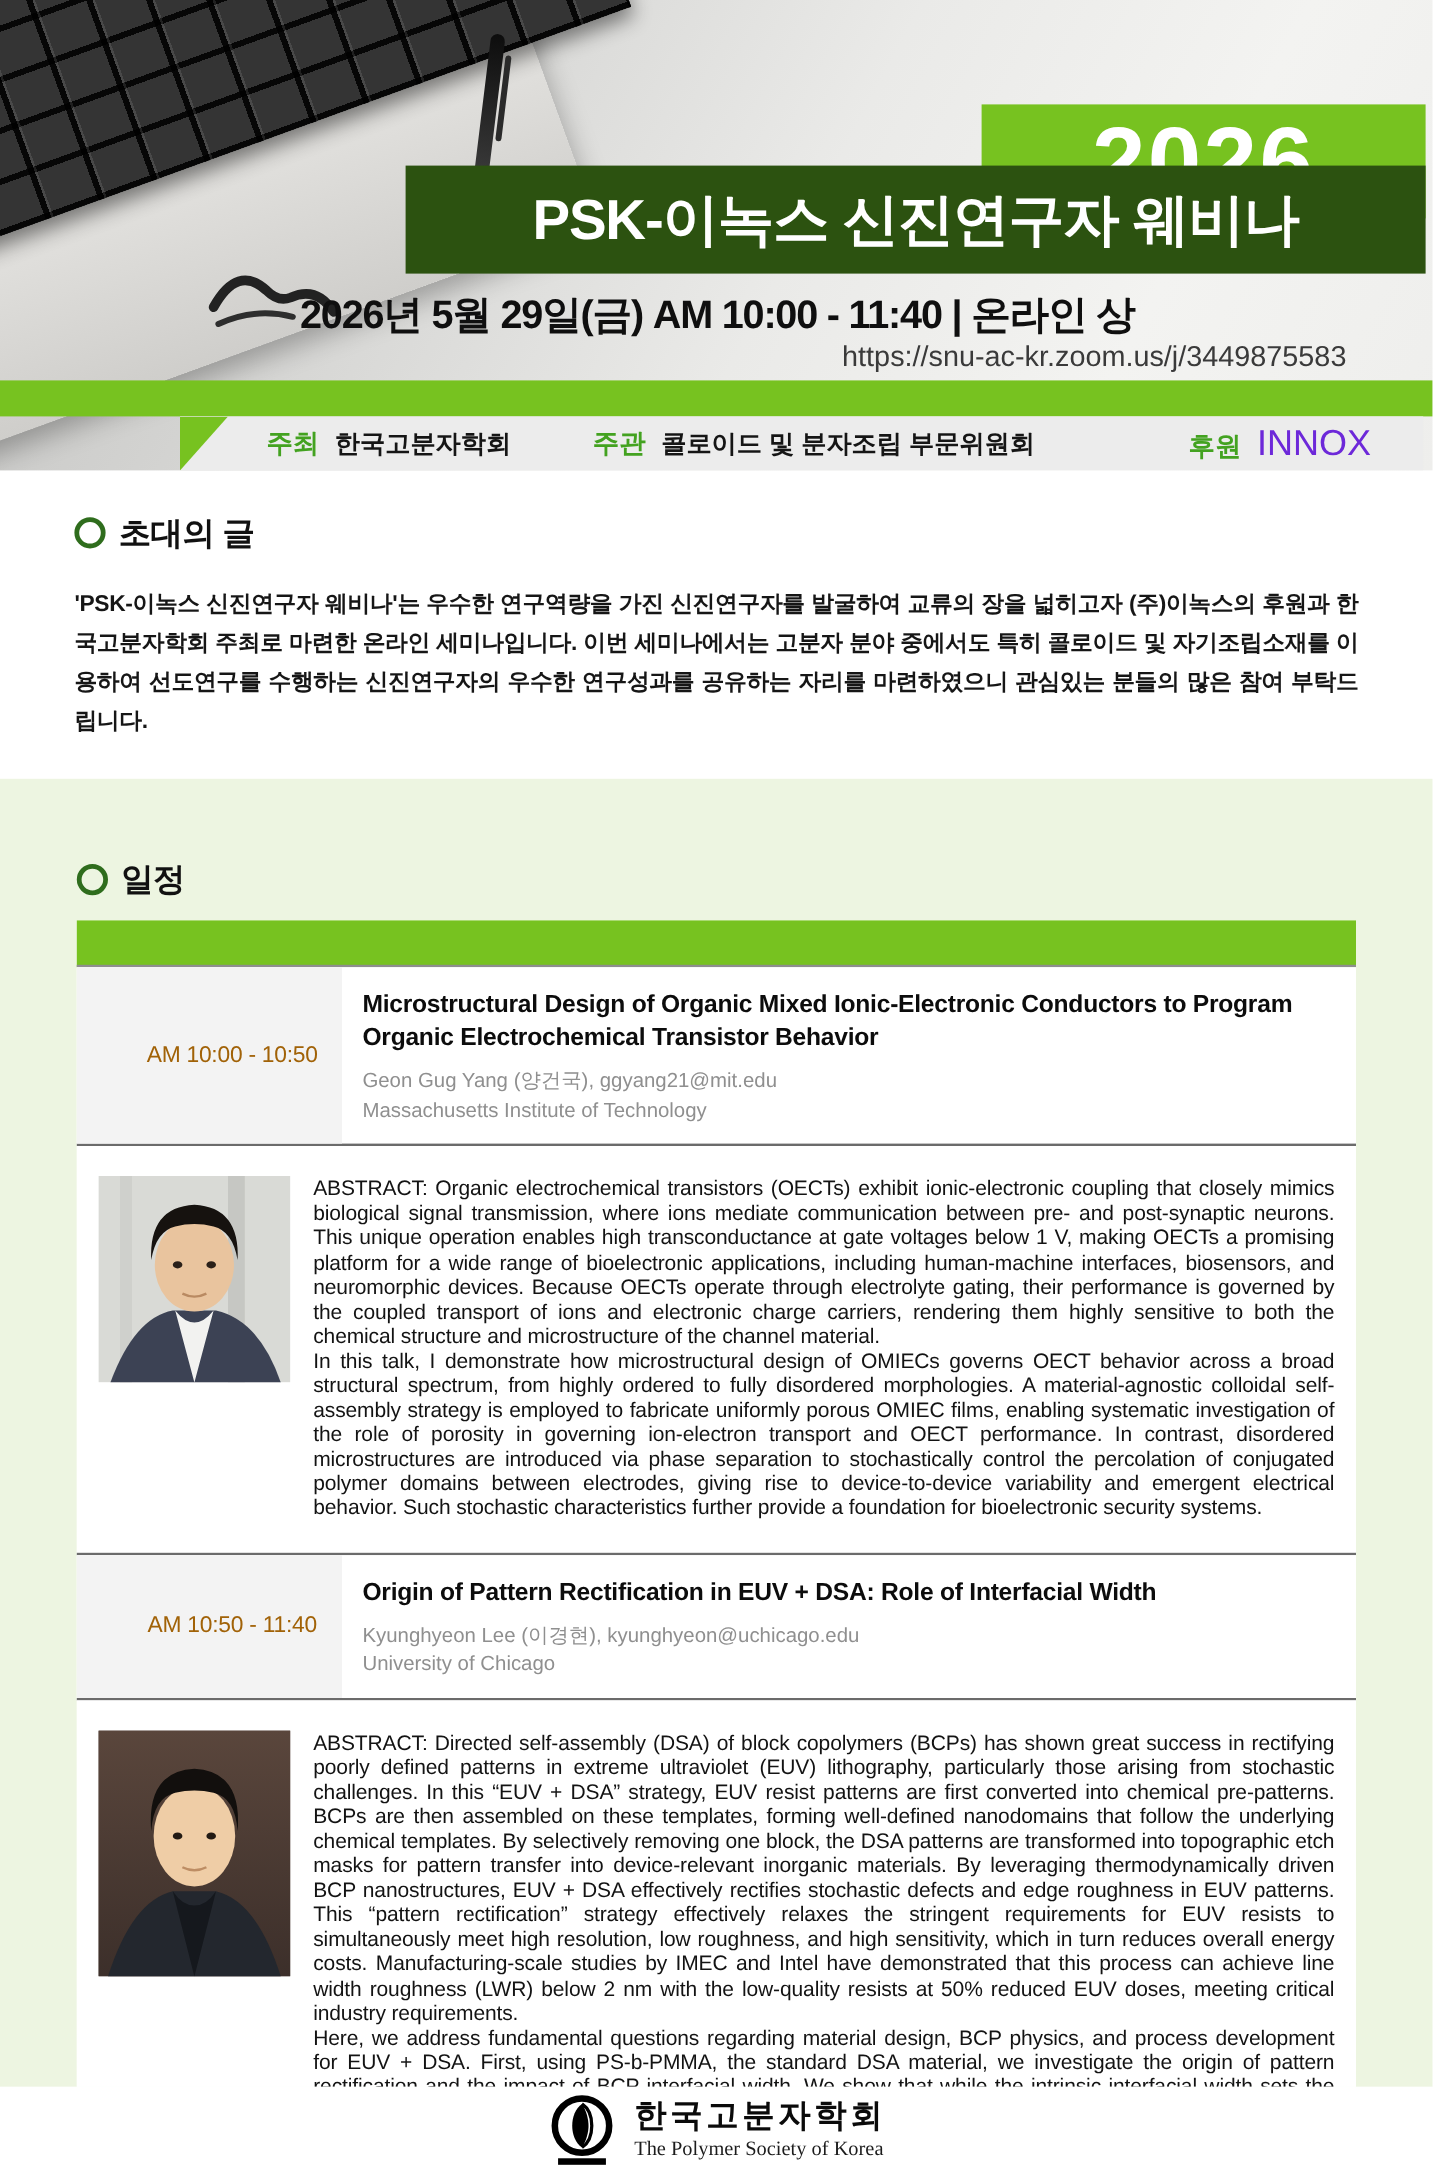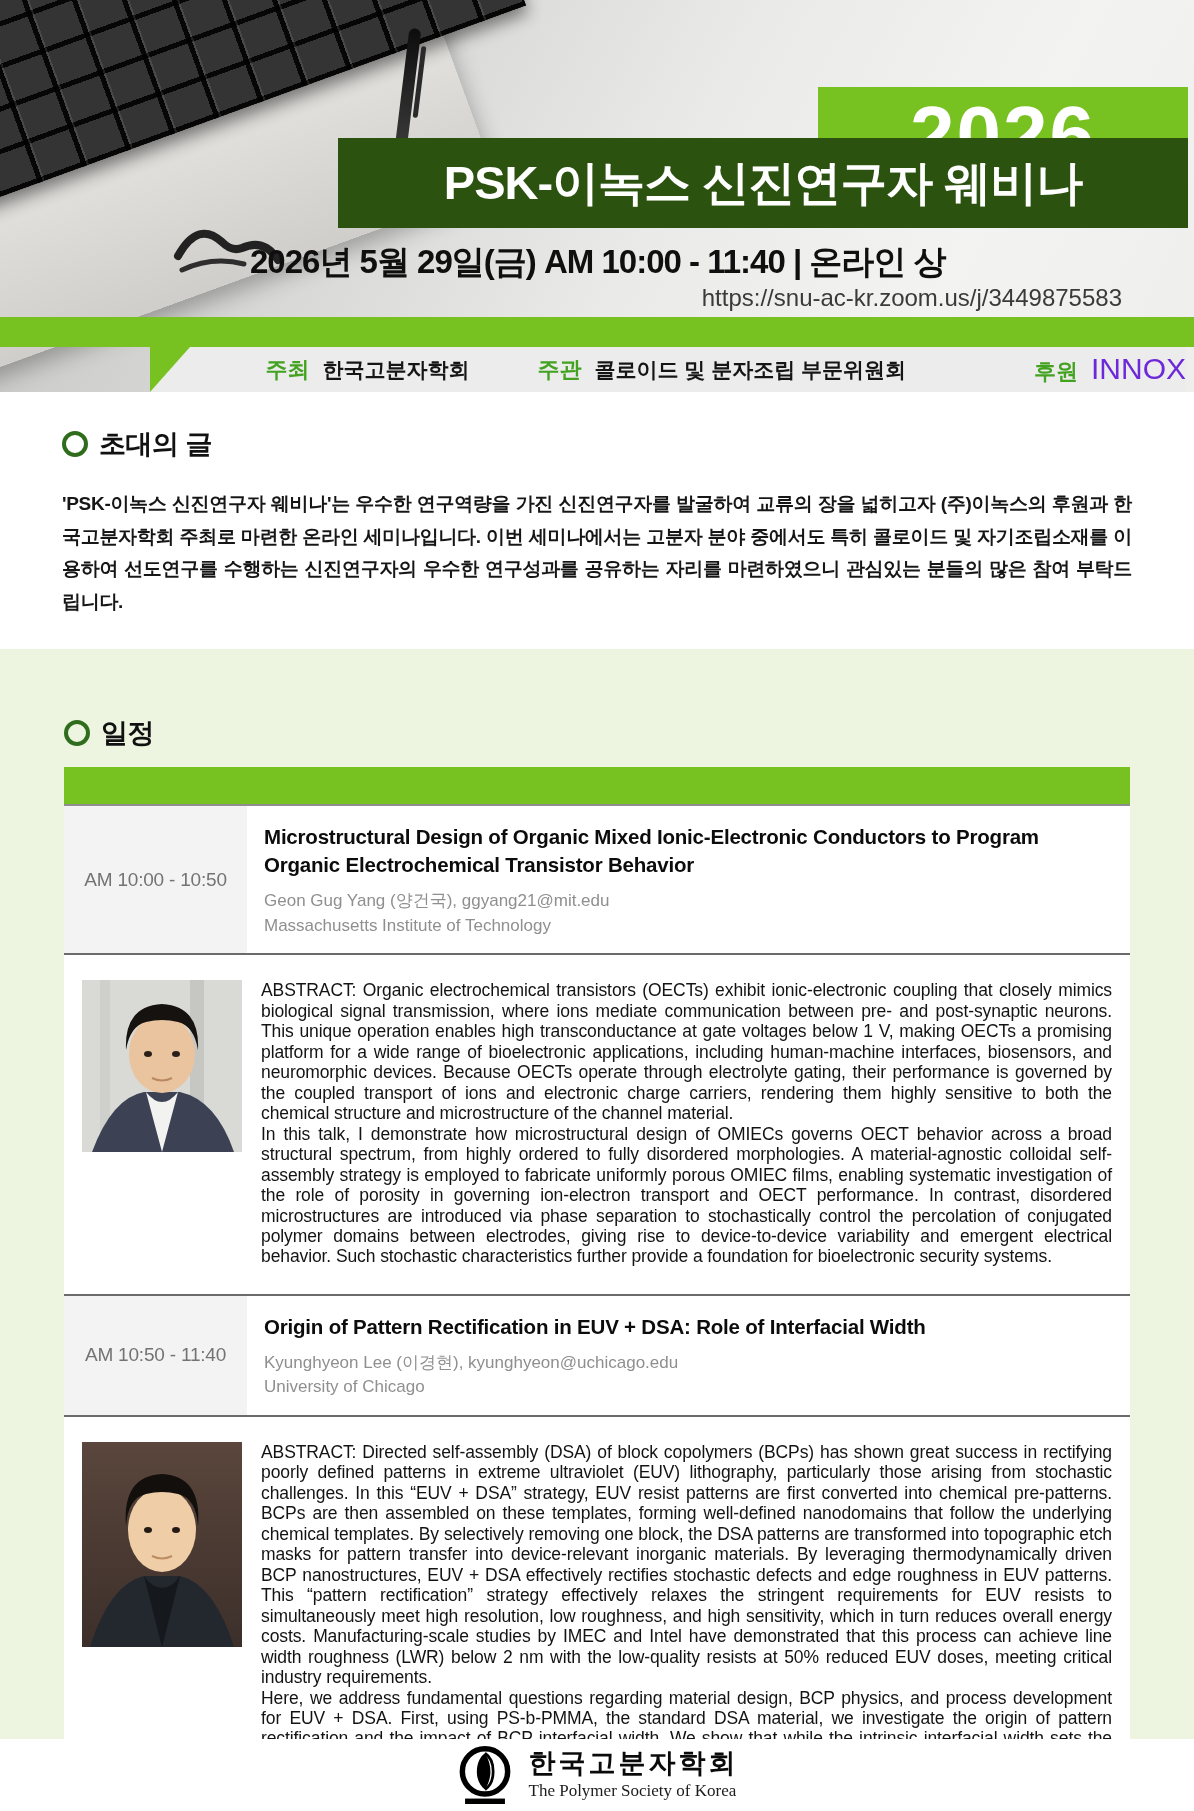--- a/index.html
+++ b/index.html
@@ -29,21 +29,21 @@
   .title-banner{position:absolute;left:338px;top:138px;width:850px;height:90px;z-index:2;
             display:flex;align-items:center;justify-content:center;
             color:#fff;font-size:47px;font-weight:800;letter-spacing:-1px;}
   .datetime{position:absolute;left:250px;right:9px;top:240px;z-index:2;text-align:left;
             color:#0f0f0f;font-size:33px;font-weight:800;letter-spacing:-1px;white-space:nowrap;}
   .zoom-url{position:absolute;right:72px;top:284px;z-index:2;color:#3a3a3a;font-size:24px;
             letter-spacing:0;text-decoration:none;}
 
   .green-band{position:absolute;left:0;top:317px;width:100%;height:30px;z-index:3;}
   .org-bar{position:absolute;left:150px;right:8px;top:347px;height:45px;z-index:3;background:#ececec;
-           display:flex;align-items:center;padding-left:72px;box-sizing:border-box;justify-content:flex-end;}
+           display:flex;align-items:center;padding-left:72px;box-sizing:border-box;}
   .org-wedge{position:absolute;left:150px;top:347px;width:40px;height:45px;z-index:4;
            clip-path:polygon(0 0,100% 0,0 100%);}
   .org-item{display:flex;align-items:baseline;gap:13px;margin-right:68px;white-space:nowrap;}
   .org-role{font-size:22px;font-weight:800;}
   .org-name{font-size:21px;font-weight:800;color:#151515;}
   .innox{font-size:30px;font-weight:400;color:#6d28d9;letter-spacing:0;}
   .org-item.sponsor{margin-left:60px;margin-right:0;}
 
   
   .sec-head{display:flex;align-items:center;gap:11px;}
@@ -53,21 +53,21 @@
   
   .invite{flex:none;padding:34px 62px 30px;background:#fff;}
   .invite p{margin:26px 0 0;font-size:19px;line-height:1.72;text-align:justify;color:#161616;font-weight:600;letter-spacing:-0.3px;}
 
   
   .sched{flex:1;padding:66px 64px 0;box-sizing:border-box;overflow:hidden;}
   .tbl{margin-top:16px;background:#fff;}
   .tbl-head{height:37px;border-bottom:2px solid #8e8e8e;}
   .session-row{display:flex;border-bottom:2px solid #6b6b6b;background:#fff;}
   .time-cell{flex:none;width:183px;background:#f3f3f3;display:flex;align-items:center;justify-content:center;
-             font-size:19px;color:#737373;letter-spacing:-0.2px;}
+             font-size:19px;color:#a16207;letter-spacing:-0.2px;padding-left:38px;}
   .info-cell{flex:1;padding:17px 20px 15px 17px;}
   .s-title{font-size:20.5px;font-weight:800;color:#0c0c0c;line-height:1.4;max-width:830px;letter-spacing:-0.2px;}
   .s-speaker{margin-top:9px;font-size:17px;color:#8f8f8f;line-height:1.45;}
   .s-affil{font-size:17px;color:#8f8f8f;line-height:1.45;}
   .abs-row{display:flex;gap:19px;padding:25px 18px 27px;background:#fff;border-bottom:2px solid #6b6b6b;}
   .abs-row.last{border-bottom:none;}
   .photo{flex:none;}
   .abs-text{flex:1;font-size:17.5px;line-height:1.17;text-align:justify;color:#131313;letter-spacing:-0.1px;}
   .abs-text p{margin:0;}
 

